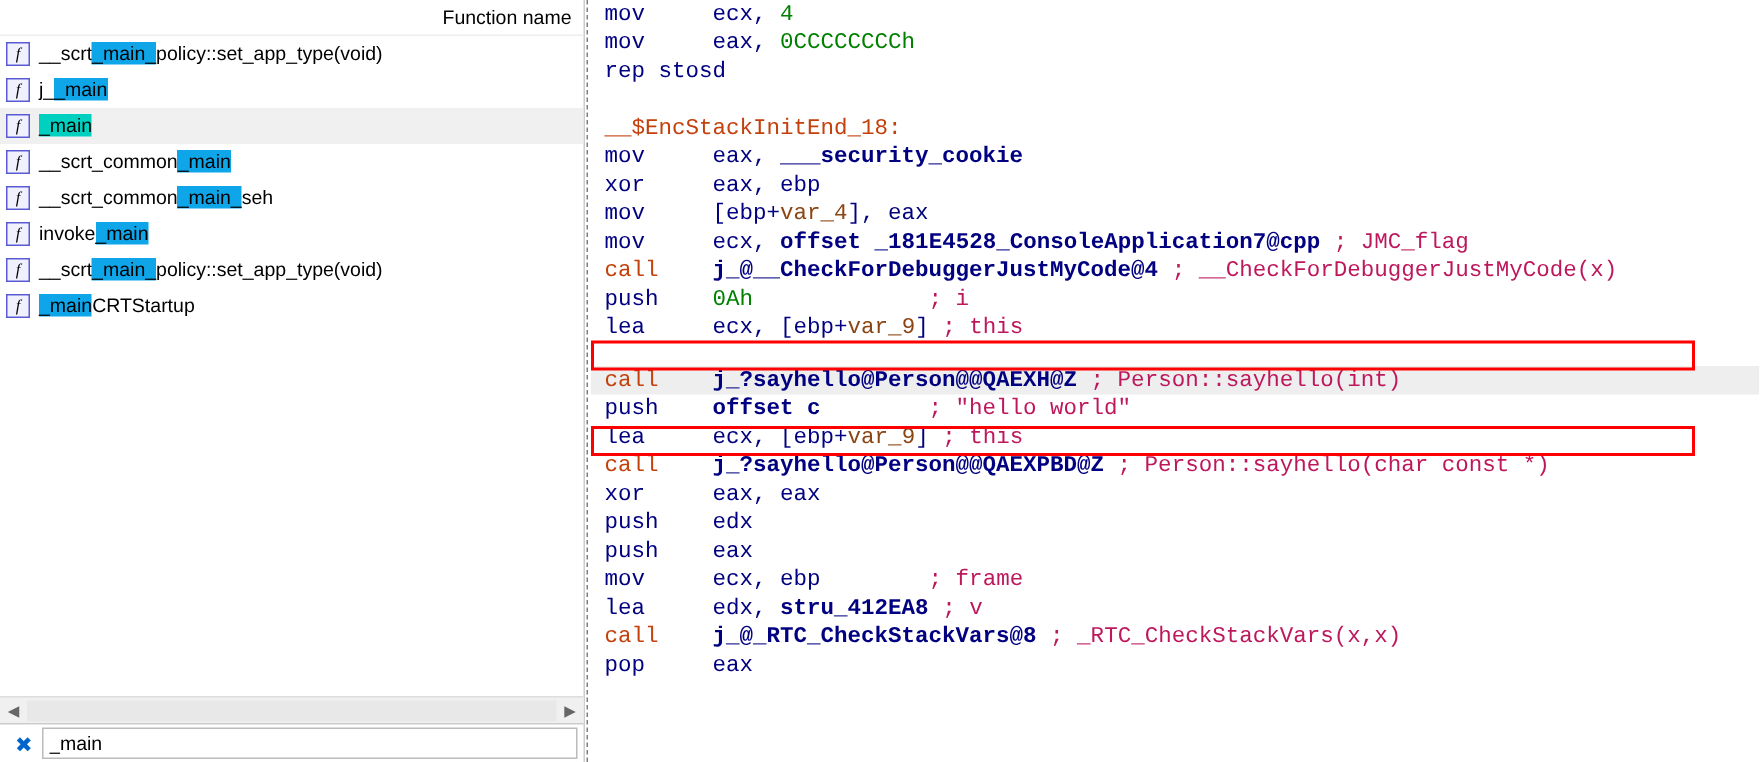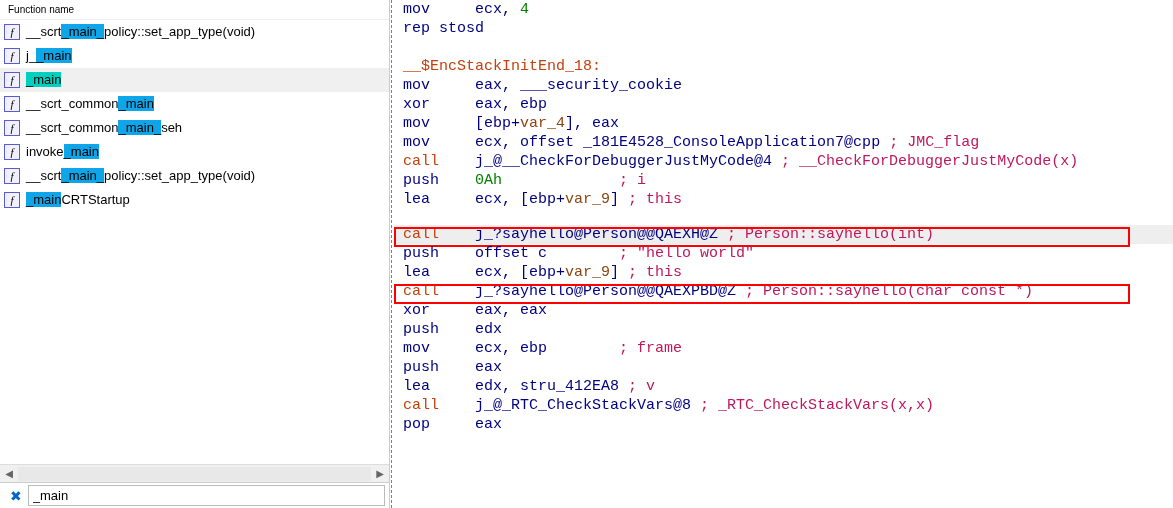--- a/index.html
+++ b/index.html
@@ -13,23 +13,24 @@
       overflow: hidden;
     }
     .left-panel {
       width: 390px;
       border-right: 1px solid #ccc;
       display: flex;
       flex-direction: column;
     }
     .func-header {
       padding: 4px 8px;
-      font-size: 10px;
+      font-size: 13px;
       color: #000;
       border-bottom: 1px solid #eee;
+      text-align: right;
     }
     .func-list {
       flex: 1;
       overflow-y: auto;
       overflow-x: hidden;
     }
     .func-item {
       display: flex;
       align-items: center;
       padding: 2px 4px;
@@ -100,21 +101,21 @@
     }
     .asm-line {
       white-space: pre;
       position: relative;
     }
     .asm-line.sel { background: #eeeeee; margin-top: 16px; }
     .mn-nav { color: #000080; }
     .mn-call { color: #c2410c; }
     .reg { color: #000080; }
     .num-green { color: #008000; }
-    .ident { color: #000080; }
+    .ident { color: #000080; font-weight: bold; }
     .var { color: #8b4513; }
     .cmt { color: #be185d; }
     .label { color: #c2410c; }
     .red-box {
       position: absolute;
       border: 2px solid #ff0000;
       pointer-events: none;
     }
     .vline {
       position: absolute;
@@ -173,36 +174,37 @@
   </div>
   <div class="search-row">
     <span class="close-x">✖</span>
     <input class="search-input" value="_main" style="">
   </div>
 </div>
 
 <div class="right-panel" id="code-panel">
   <div class="vline"></div>
 <div class="asm-line"><span class="pad"></span><span class="mn-nav">mov     </span><span class="reg">ecx</span><span class="mn-nav">, </span><span class="num-green">4</span></div>
+    <div class="asm-line"><span class="pad"></span><span class="mn-nav">mov     </span><span class="reg">eax</span><span class="mn-nav">, </span><span class="num-green">0CCCCCCCCh</span></div>
     <div class="asm-line"><span class="pad"></span><span class="mn-nav">rep stosd</span></div>
     <div class="asm-line">&nbsp;</div>
     <div class="asm-line"><span class="pad"></span><span class="label">__$EncStackInitEnd_18:</span></div>
     <div class="asm-line"><span class="pad"></span><span class="mn-nav">mov     </span><span class="reg">eax</span><span class="mn-nav">, </span><span class="ident">___security_cookie</span></div>
     <div class="asm-line"><span class="pad"></span><span class="mn-nav">xor     </span><span class="reg">eax</span><span class="mn-nav">, </span><span class="reg">ebp</span></div>
     <div class="asm-line"><span class="pad"></span><span class="mn-nav">mov     [</span><span class="reg">ebp</span><span class="mn-nav">+</span><span class="var">var_4</span><span class="mn-nav">], </span><span class="reg">eax</span></div>
     <div class="asm-line"><span class="pad"></span><span class="mn-nav">mov     </span><span class="reg">ecx</span><span class="mn-nav">, </span><span class="ident">offset</span><span class="mn-nav"> </span><span class="ident">_181E4528_ConsoleApplication7@cpp</span><span class="mn-nav"> </span><span class="cmt">; JMC_flag</span></div>
     <div class="asm-line"><span class="pad"></span><span class="mn-call">call    </span><span class="ident">j_@__CheckForDebuggerJustMyCode@4</span><span class="mn-nav"> </span><span class="cmt">; __CheckForDebuggerJustMyCode(x)</span></div>
     <div class="asm-line"><span class="pad"></span><span class="mn-nav">push    </span><span class="num-green">0Ah</span><span class="mn-nav">             </span><span class="cmt">; i</span></div>
     <div class="asm-line"><span class="pad"></span><span class="mn-nav">lea     </span><span class="reg">ecx</span><span class="mn-nav">, [</span><span class="reg">ebp</span><span class="mn-nav">+</span><span class="var">var_9</span><span class="mn-nav">] </span><span class="cmt">; this</span></div>
     <div class="asm-line sel"><span class="pad"></span><span class="mn-call">call    </span><span class="ident">j_?sayhello@Person@@QAEXH@Z</span><span class="mn-nav"> </span><span class="cmt">; Person::sayhello(int)</span></div>
     <div class="red-box" style="left: 4px; top: 227px; height: 20px; width: 736px;"></div>
     <div class="asm-line"><span class="pad"></span><span class="mn-nav">push    </span><span class="ident">offset c</span><span class="mn-nav">        </span><span class="cmt">; "hello world"</span></div>
     <div class="asm-line"><span class="pad"></span><span class="mn-nav">lea     </span><span class="reg">ecx</span><span class="mn-nav">, [</span><span class="reg">ebp</span><span class="mn-nav">+</span><span class="var">var_9</span><span class="mn-nav">] </span><span class="cmt">; this</span></div>
     <div class="asm-line"><span class="pad"></span><span class="mn-call">call    </span><span class="ident">j_?sayhello@Person@@QAEXPBD@Z</span><span class="mn-nav"> </span><span class="cmt">; Person::sayhello(char const *)</span></div>
     <div class="red-box" style="left: 4px; top: 284px; height: 20px; width: 736px;"></div>
     <div class="asm-line"><span class="pad"></span><span class="mn-nav">xor     </span><span class="reg">eax</span><span class="mn-nav">, </span><span class="reg">eax</span></div>
     <div class="asm-line"><span class="pad"></span><span class="mn-nav">push    </span><span class="reg">edx</span></div>
+    <div class="asm-line"><span class="pad"></span><span class="mn-nav">push    </span><span class="reg">eax</span></div>
     <div class="asm-line"><span class="pad"></span><span class="mn-nav">mov     </span><span class="reg">ecx</span><span class="mn-nav">, </span><span class="reg">ebp</span><span class="mn-nav">        </span><span class="cmt">; frame</span></div>
-    <div class="asm-line"><span class="pad"></span><span class="mn-nav">push    </span><span class="reg">eax</span></div>
     <div class="asm-line"><span class="pad"></span><span class="mn-nav">lea     </span><span class="reg">edx</span><span class="mn-nav">, </span><span class="ident">stru_412EA8</span><span class="mn-nav"> </span><span class="cmt">; v</span></div>
     <div class="asm-line"><span class="pad"></span><span class="mn-call">call    </span><span class="ident">j_@_RTC_CheckStackVars@8</span><span class="mn-nav"> </span><span class="cmt">; _RTC_CheckStackVars(x,x)</span></div>
     <div class="asm-line"><span class="pad"></span><span class="mn-nav">pop     </span><span class="reg">eax</span></div>
   </div>
 
 </body></html>

